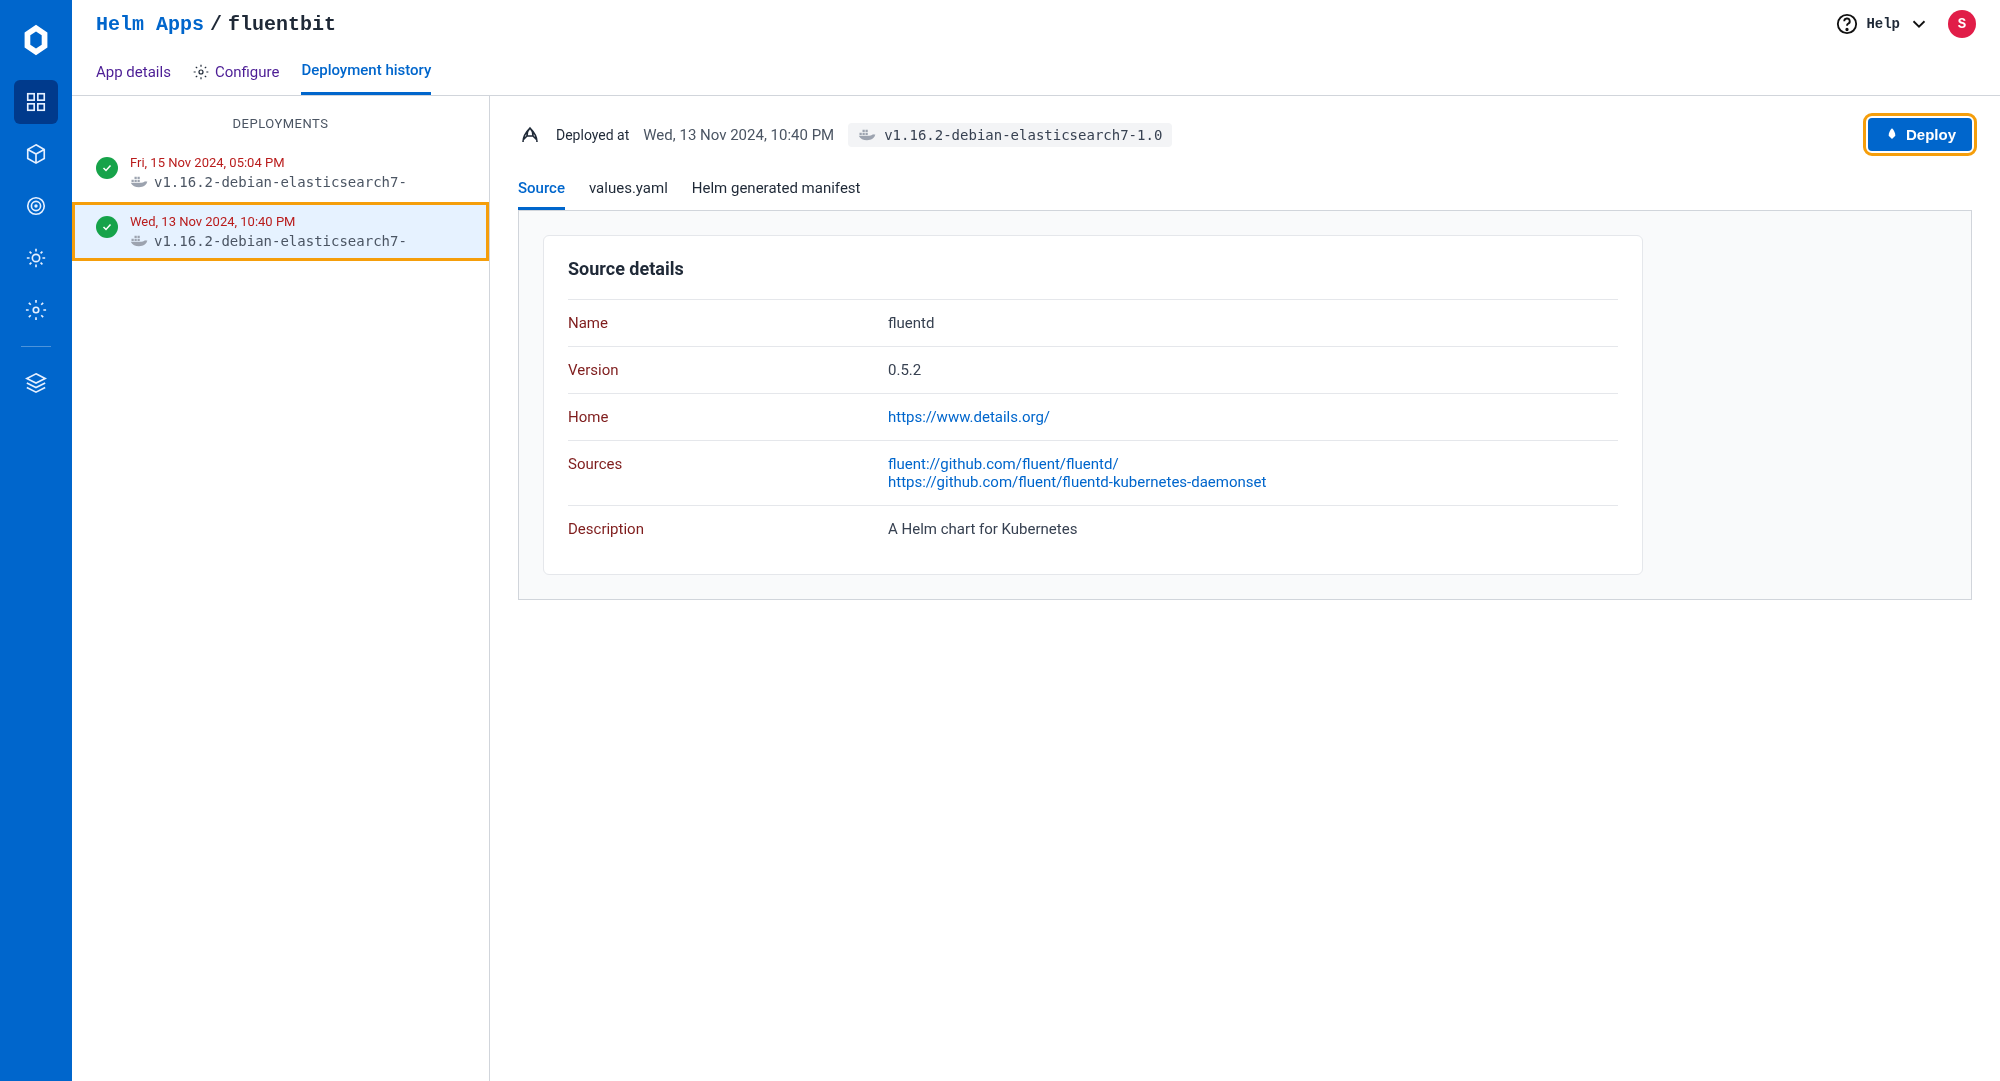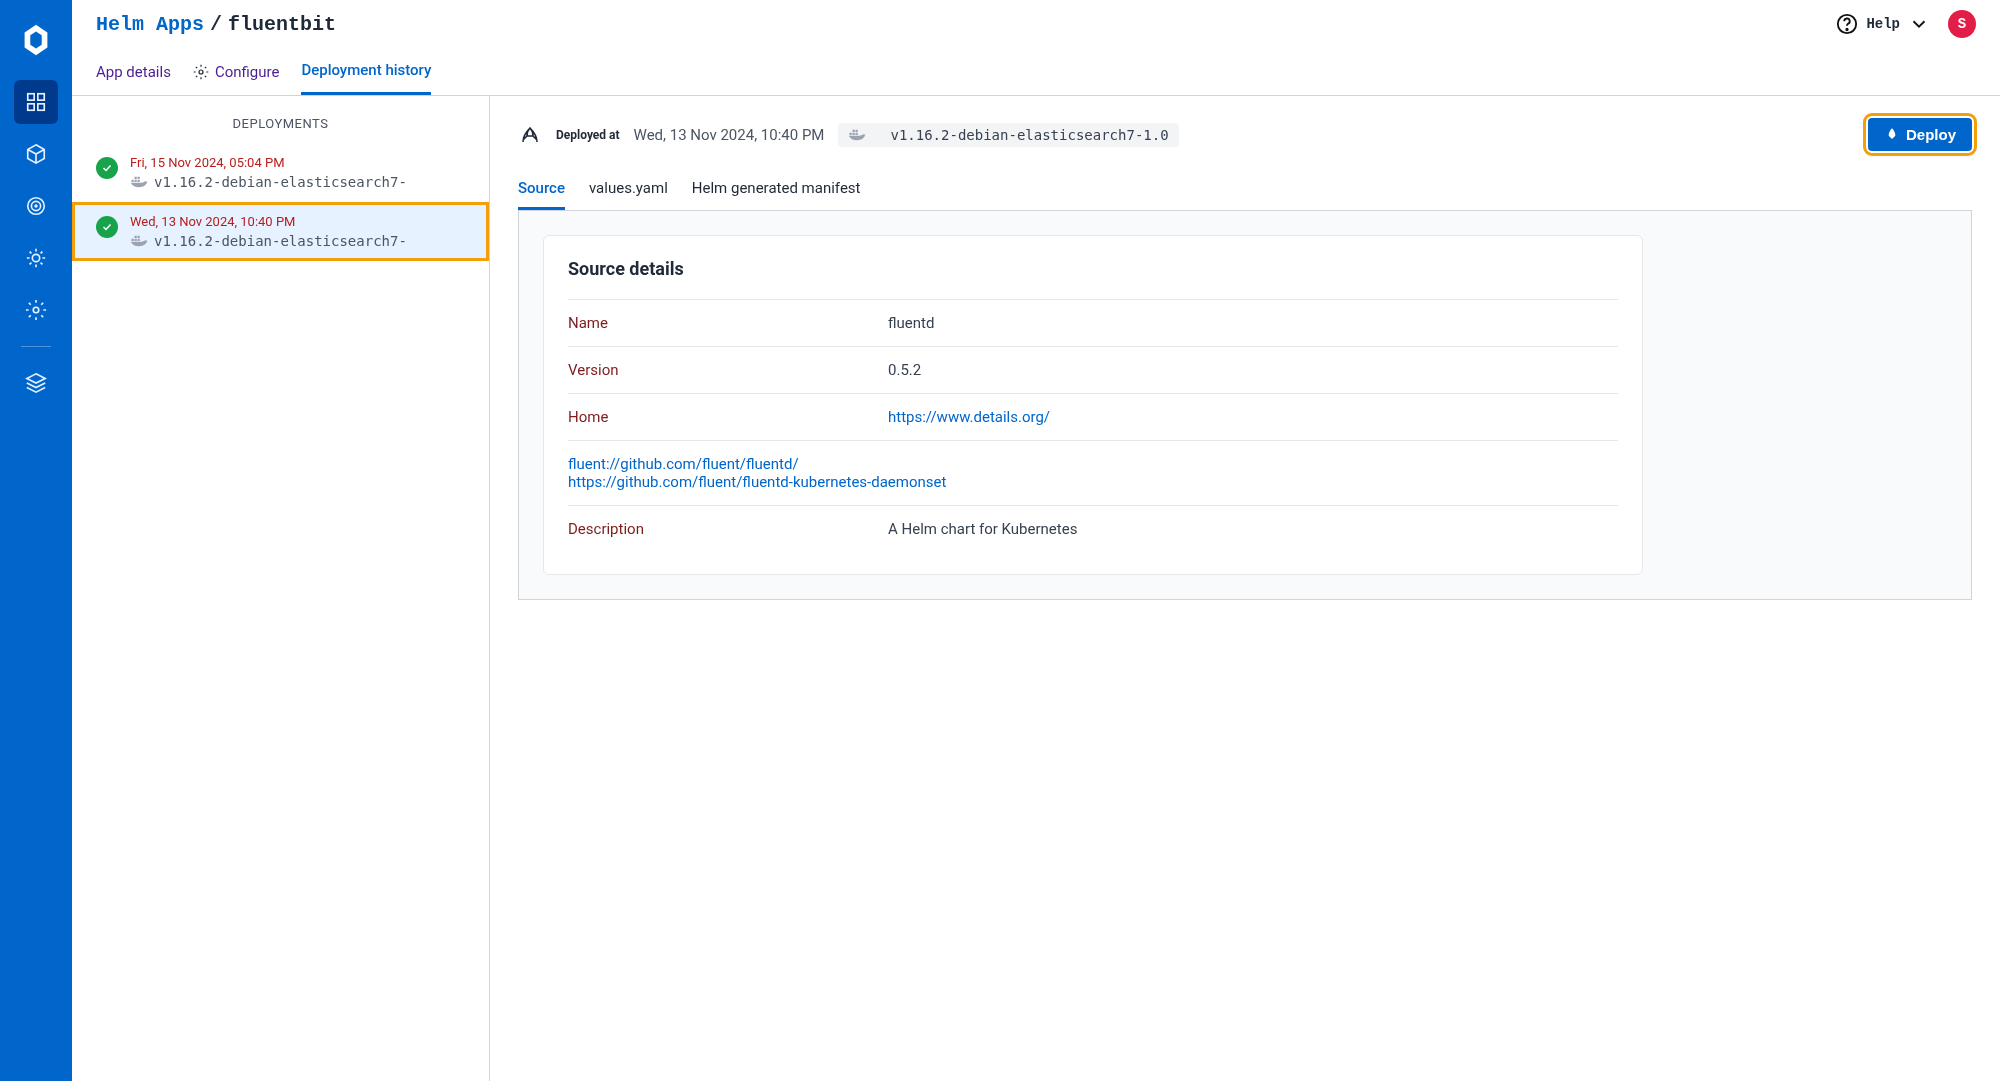--- a/index.html
+++ b/index.html
@@ -48,23 +48,23 @@
 .status-dot svg { width: 12px; height: 12px; stroke: #fff; stroke-width: 3; fill: none; }
 .dep-info { flex: 1; overflow: hidden; }
 .dep-date { font-size: 13px; color: #b91c1c; margin-bottom: 4px; }
 .dep-ver-row { display: flex; align-items: center; gap: 6px; font-family: ui-monospace, Menlo, Consolas, monospace; font-size: 14px; color: #4b5563; white-space: nowrap; overflow: hidden; text-overflow: ellipsis; }
 .docker-icon { width: 18px; height: 14px; fill: #9ca3af; flex-shrink: 0; }
 
 
 .detail { flex: 1; padding: 22px 28px; background: #fff; }
 .detail-top { display: flex; align-items: center; gap: 14px; margin-bottom: 18px; }
 .rocket-ic { width: 24px; height: 24px; stroke: #1f2937; fill: none; stroke-width: 1.6; }
-.deployed-at-lbl { font-size: 12px; font-weight: 700; }
+.deployed-at-lbl { font-size: 14px; font-weight: 400; }
 .deployed-at-ts { font-size: 15px; color: #4b5563; }
-.ver-chip { background: #f3f4f6; padding: 4px 10px; border-radius: 4px; display: flex; align-items: center; gap: 24px; font-family: ui-monospace, Menlo, Consolas, monospace; font-size: 14px; color: #374151; }
+.ver-chip { background: #f3f4f6; padding: 4px 10px; border-radius: 4px; display: flex; align-items: center; gap: 8px; font-family: ui-monospace, Menlo, Consolas, monospace; font-size: 14px; color: #374151; }
 .detail-top .spacer { flex: 1; }
 .deploy-btn { background: #0066cc; color: #fff; border: none; padding: 8px 16px; border-radius: 4px; font-weight: 600; font-size: 15px; cursor: pointer; display: flex; align-items: center; gap: 6px; outline: 3px solid #f59e0b; outline-offset: 2px; }
 .deploy-btn svg { width: 16px; height: 16px; fill: #fff; }
 
 
 .subtabs { display: flex; gap: 24px; border-bottom: 1px solid #d1d5db; margin-bottom: 0; }
 .subtab { padding: 10px 0; cursor: pointer; font-size: 15px; color: #1f2937; }
 .subtab.active { color: #0066cc; font-weight: 500; border-bottom: 3px solid #0066cc; }
 
 .detail-body { background: #f9fafb; border: 1px solid #d1d5db; border-top: none; padding: 24px; }
@@ -258,20 +258,21 @@
                   <div class="kv-key">Version</div>
                   <div class="kv-val">0.5.2</div>
                 </div>
                 <div class="kv-row">
                   <div class="kv-key">Home</div>
                   <div class="kv-val">
                     <a href="#">https://www.details.org/</a>
                   </div>
                 </div>
                 <div class="kv-row">
+                  <div class="kv-key">Sources</div>
                   <div class="kv-val">
                     <a href="#">fluent://github.com/fluent/fluentd/</a>
                     <a href="#">https://github.com/fluent/fluentd-kubernetes-daemonset</a>
                   </div>
                 </div>
                 <div class="kv-row">
                   <div class="kv-key">Description</div>
                   <div class="kv-val">A Helm chart for Kubernetes</div>
                 </div>
               </div>

